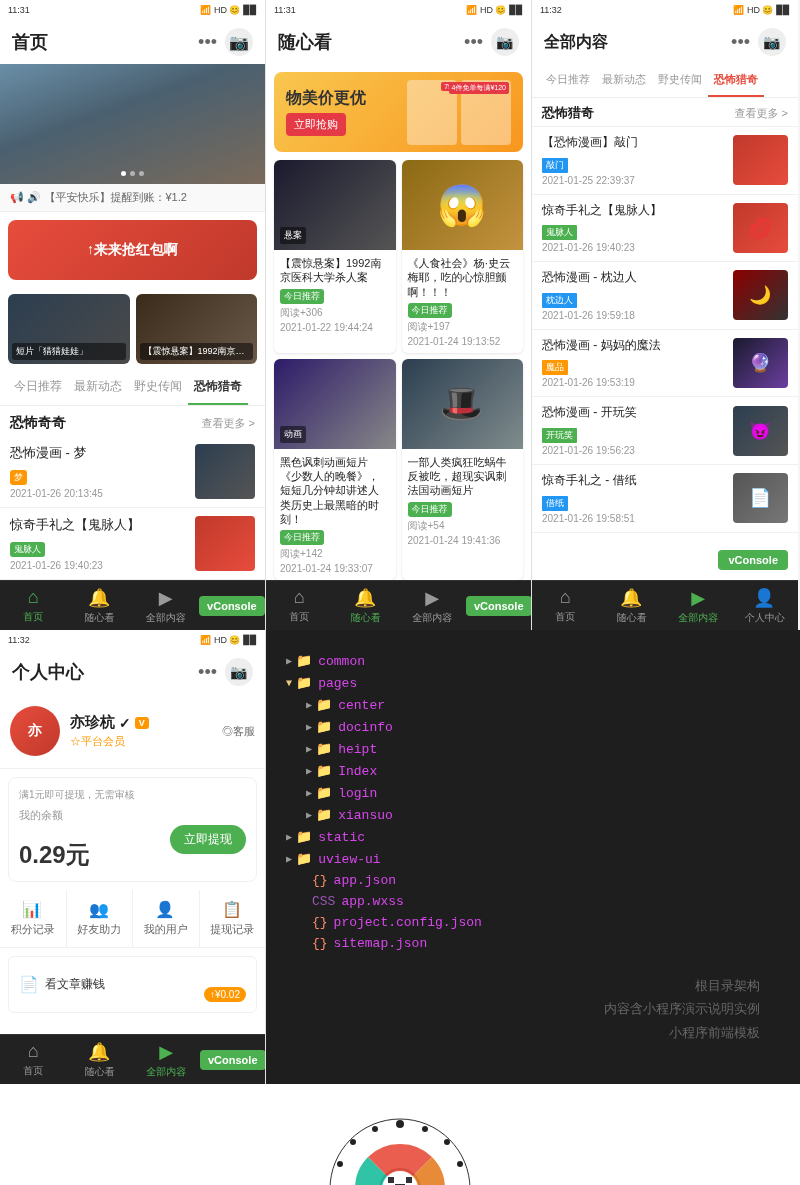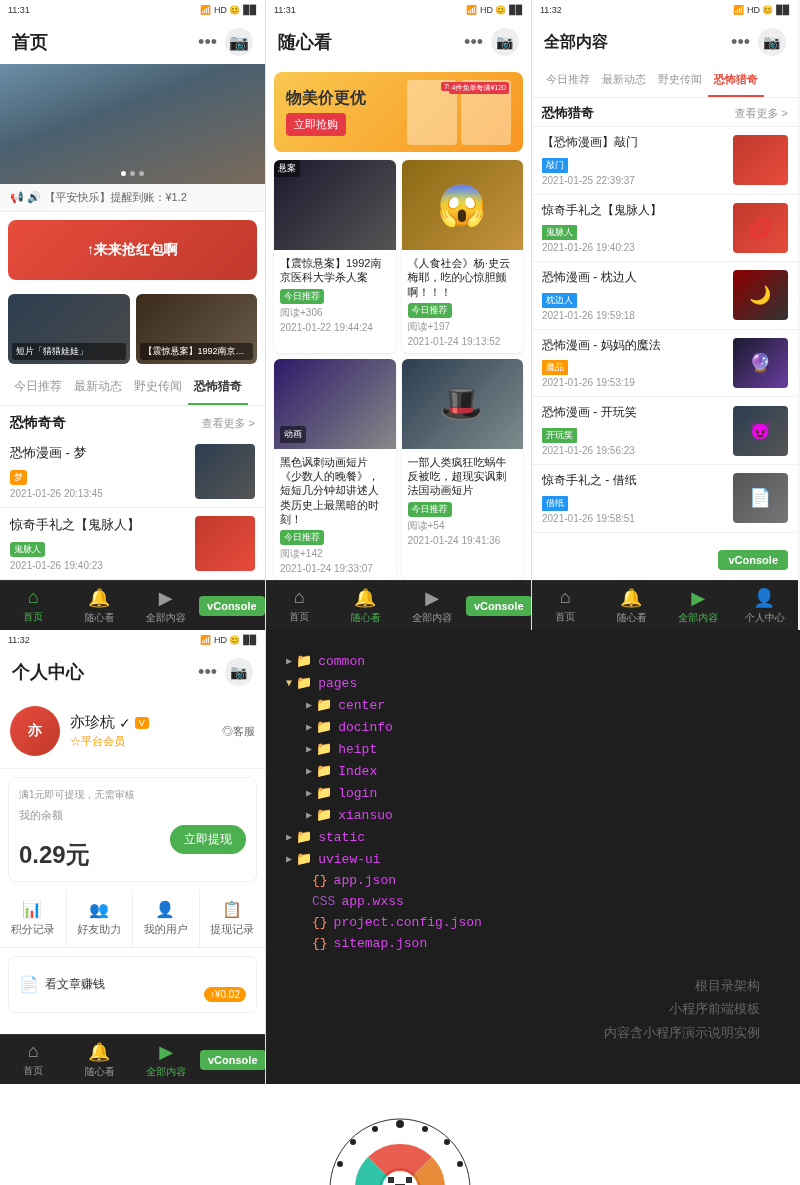--- a/index.html
+++ b/index.html
@@ -103,21 +103,21 @@
     .second-row { display: flex; width: 800px; background: #f5f5f5; }
     .phone-screen-4 { width: 266px; background: #fff; overflow: hidden; border-right: 1px solid #e0e0e0; }
 
     
     .s4-header { height: 44px; display: flex; align-items: center; justify-content: space-between; padding: 0 12px; background: #fff; }
     .s4-title { font-size: 18px; font-weight: bold; color: #222; }
 
     .s4-profile { display: flex; align-items: center; padding: 12px 10px; background: #fff; border-bottom: 1px solid #f0f0f0; }
     .s4-avatar { width: 50px; height: 50px; border-radius: 50%; background: linear-gradient(135deg, #e74c3c, #c0392b); margin-right: 10px; flex-shrink: 0; display: flex; align-items: center; justify-content: center; color: #fff; font-size: 14px; font-weight: bold; }
     .s4-user-info { flex: 1; }
-    .s4-username { font-size: 15px; font-weight: normal; color: #222; display: flex; align-items: center; gap: 4px; }
+    .s4-username { font-size: 15px; font-weight: bold; color: #222; display: flex; align-items: center; gap: 4px; }
     .s4-vip-badge { background: #ff9800; color: #fff; font-size: 9px; padding: 1px 4px; border-radius: 3px; }
     .s4-vip-text { font-size: 11px; color: #ff9800; margin-top: 2px; }
     .s4-service { font-size: 11px; color: #666; text-align: center; }
 
     .s4-balance { margin: 8px; background: #fff; border-radius: 8px; padding: 10px; border: 1px solid #f0f0f0; }
     .s4-balance-row { display: flex; align-items: center; justify-content: space-between; }
     .s4-balance-amount { font-size: 24px; font-weight: bold; color: #333; }
     .s4-withdraw-btn { background: #4caf50; color: #fff; font-size: 12px; padding: 6px 14px; border-radius: 20px; }
 
     .s4-menu-row { display: flex; border-bottom: 1px solid #f0f0f0; }
@@ -273,21 +273,21 @@
         </div>
         <div style="background:rgba(255,255,255,0.4);width:50px;height:65px;border-radius:4px;position:relative;">
           <div style="position:absolute;top:2px;right:2px;background:#e63946;color:#fff;font-size:7px;padding:1px 3px;border-radius:2px;white-space:nowrap;">4件免单每满¥120</div>
         </div>
       </div>
     </div>
 
     <div class="s2-grid">
 
       <div class="s2-card">
-        <div class="s2-card-img dark1" style="display:flex;align-items:flex-start;justify-content:flex-start;">
+        <div class="s2-card-img dark1" style="display:flex;align-items:flex-end;justify-content:flex-start;padding:6px;">
           <span style="color:#fff;font-size:9px;background:rgba(0,0,0,0.5);padding:2px 4px;border-radius:2px;">悬案</span>
         </div>
         <div class="s2-card-body">
           <div class="s2-card-title">【震惊悬案】1992南京医科大学杀人案</div>
           <div><span class="s2-card-tag">今日推荐</span></div>
           <div class="s2-card-meta">阅读+306</div>
           <div class="s2-card-meta">2021-01-22 19:44:24</div>
         </div>
       </div>
 
@@ -617,22 +617,22 @@
 
       <div class="file-item file" style="padding-left:6px;">
         <span style="width:20px;"></span>
         <span class="file-json-icon">{}</span>
         <span class="file-name">sitemap.json</span>
       </div>
     </div>
 
     <div class="promo-text">
       <div>根目录架构</div>
+      <div>内容含小程序演示说明实例</div>
       <div>小程序前端模板</div>
-      <div>内容含小程序演示说明实例</div>
     </div>
   </div>
 </div>
 
 <div class="qr-section">
   <svg width="150" height="150" viewBox="0 0 150 150" xmlns="http://www.w3.org/2000/svg">
 
     <circle cx="75" cy="75" r="70" fill="none" stroke="#333" stroke-width="1"></circle>
 
     <g fill="#222">

